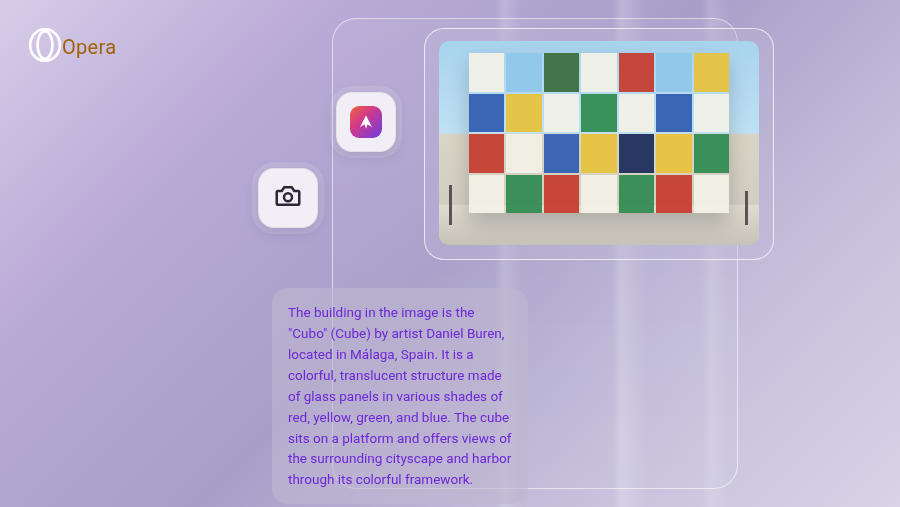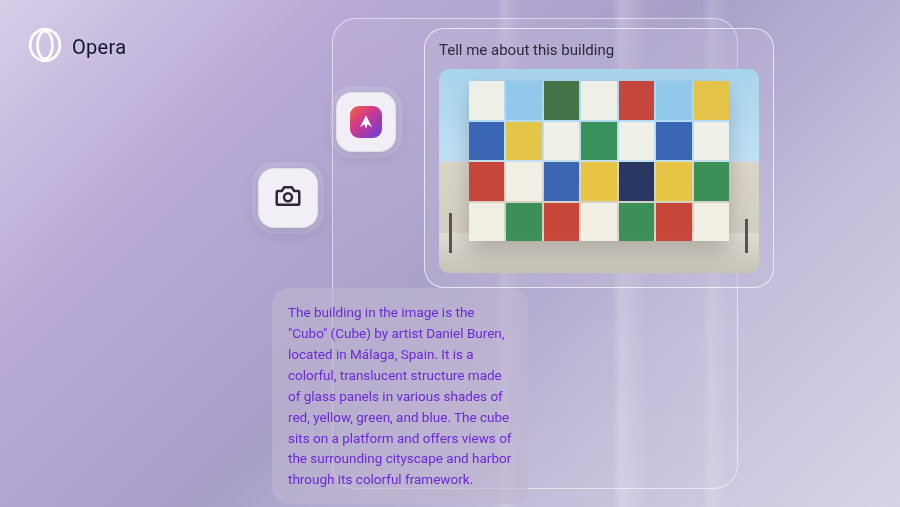--- a/index.html
+++ b/index.html
@@ -17,22 +17,22 @@
       background:
         linear-gradient(90deg, transparent 55%, rgba(255,255,255,0.18) 56%, transparent 58%),
         linear-gradient(90deg, transparent 68%, rgba(255,255,255,0.22) 69%, transparent 72%),
         linear-gradient(90deg, transparent 78%, rgba(255,255,255,0.15) 79%, transparent 81%);
       pointer-events: none;
     }
 
     .logo {
       position: absolute;
       top: 28px; left: 28px;
-      display: flex; align-items: center; gap: 10px;
-      color: #0f172a;
+      display: flex; align-items: center; 
+      color: #a16207;
     }
     .logo svg { width: 34px; height: 34px; }
     .logo-text { font-size: 20px; font-weight: 400; letter-spacing: .3px; }
 
     .chat-panel {
       position: absolute;
       top: 18px; left: 332px;
       width: 406px; height: 471px;
       border: 1px solid rgba(255,255,255,0.55);
       border-radius: 24px;
@@ -120,21 +120,20 @@
       <ellipse cx="32" cy="32" rx="28" ry="30" stroke="#ffffff" stroke-width="5"></ellipse>
       <ellipse cx="32" cy="32" rx="14" ry="26" stroke="#ffffff" stroke-width="5"></ellipse>
     </svg>
   </span>
   <span class="logo-text">Opera</span>
 </div>
 
 <div class="chat-panel"></div>
 
 <div class="user-bubble" style="top:28px; left:424px;">
-  <div class="user-prompt">Tell me about this building</div>
   <div class="photo">
     <div class="ground"></div>
     <div class="cube">
       <div class="c-w"></div>
         <div class="c-lb"></div>
         <div class="c-d"></div>
         <div class="c-w"></div>
         <div class="c-r"></div>
         <div class="c-lb"></div>
         <div class="c-y"></div>

